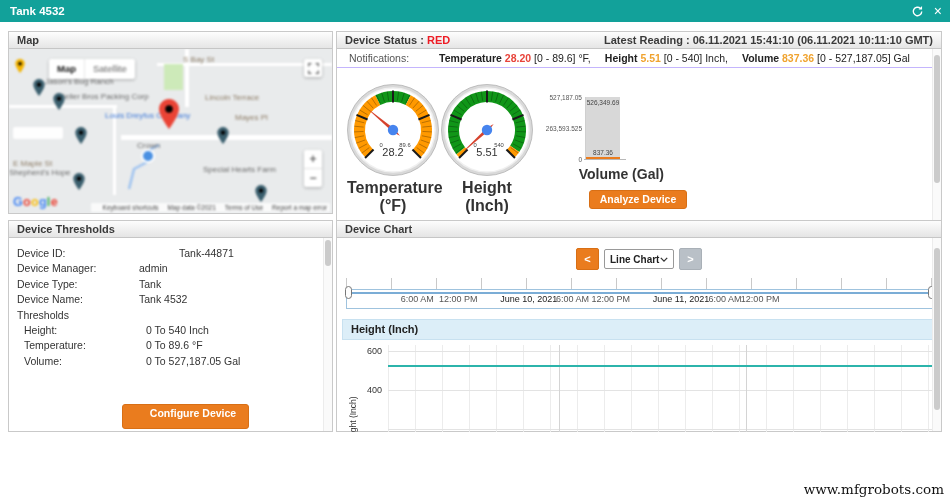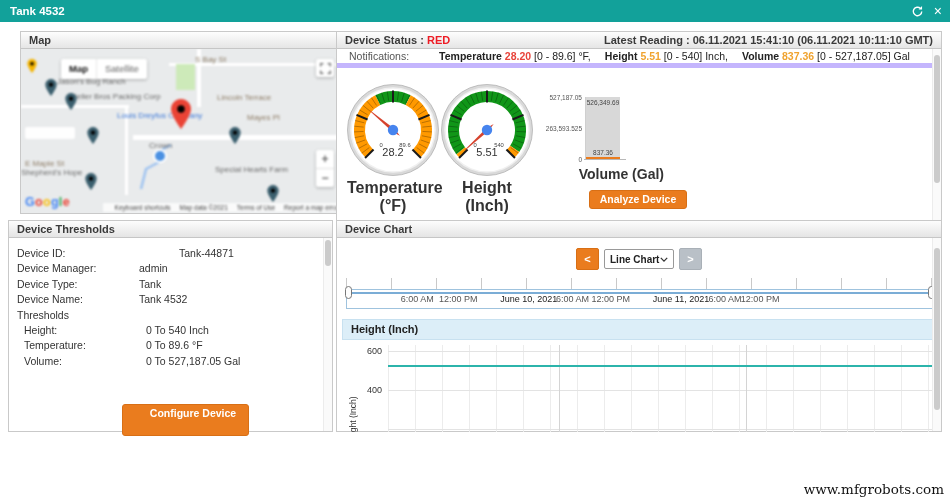--- a/index.html
+++ b/index.html
@@ -8,21 +8,21 @@
 
   
   #topbar{position:absolute;left:0;top:0;width:950px;height:22px;background:#12a19a;}
   #topbar .title{position:absolute;left:10px;top:0;line-height:22px;font-size:11.5px;font-weight:bold;color:#fff;}
   #topbar .tb-icons{position:absolute;right:8px;top:0;height:22px;display:flex;align-items:center;gap:10px;}
   #topbar .tb-icons svg{display:block;}
   #topbar .close{color:#fff;font-size:14px;line-height:22px;cursor:pointer;}
 
   
   .panel{position:absolute;background:#fff;border:1px solid #c9c9c9;box-sizing:border-box;}
-  #map-panel{left:8px;top:31px;width:325px;height:183px;margin-left:12px;}
+  #map-panel{left:8px;top:31px;width:325px;height:183px;}
   #status-panel{left:336px;top:31px;width:606px;height:215px;}
   #info-panel{left:8px;top:220px;width:325px;height:212px;}
   #charts-panel{left:336px;top:220px;width:606px;height:212px;}
   .panel-header{height:17px;background:linear-gradient(#fdfdfd,#e5e5e5);border-bottom:1px solid #c6c6c6;
     font-weight:bold;font-size:11px;color:#3a3a3a;padding:0 8px;line-height:16px;box-sizing:border-box;
     display:flex;justify-content:space-between;}
   .red{color:#ee1c25;}
 
   
   .vscroll{position:absolute;right:0;top:17px;bottom:0;width:8px;background:#fafafa;border-left:1px solid #ececec;}
@@ -48,21 +48,21 @@
     box-shadow:0 1px 3px rgba(0,0,0,.3);font-size:12px;font-weight:bold;color:#666;text-align:center;}
   #zoomctl .zi{height:18px;line-height:18px;}
   #zoomctl .zdiv{height:1px;background:#e0e0e0;}
   #glogo{position:absolute;left:4px;bottom:4px;font-size:12.5px;font-weight:bold;letter-spacing:.3px;}
   #map-attrib{position:absolute;right:2px;bottom:1px;font-size:6.5px;color:#444;background:rgba(255,255,255,.75);
     padding:1px 3px;white-space:nowrap;}
   #map-attrib span{margin-left:9px;}
   .white-pill{position:absolute;left:4px;top:78px;width:50px;height:12px;background:rgba(255,255,255,.92);border-radius:2px;}
 
   
-  #notif-row{position:absolute;left:0;right:8px;top:17px;height:19px;border-bottom:5px solid #c4b5fd;
+  #notif-row{position:absolute;left:0;right:8px;top:17px;height:19px;border-bottom:1px solid #c4b5fd;
     display:flex;align-items:center;padding-left:12px;font-size:10.5px;box-sizing:border-box;}
   #notif-label{color:#555;margin-right:30px;}
   .notif{margin-right:14px;white-space:nowrap;color:#222;}
   .notif b{font-weight:bold;color:#222;}
   .notif .nv{font-weight:bold;}
   .gauge-wrap{position:absolute;width:92px;height:92px;}
   .gauge-label{position:absolute;width:92px;text-align:center;font-size:16px;font-weight:bold;color:#333;}
   #gauge-temp{left:10px;top:52px;} #gauge-temp-label{left:10px;top:147px;}
   #gauge-height{left:104px;top:52px;} #gauge-height-label{left:104px;top:147px;}
   
@@ -80,21 +80,21 @@
   #analyze-btn{left:252px;top:158px;width:98px;height:19px;line-height:17px;}
 
   
   #info-rows{position:absolute;left:0;top:26px;right:10px;font-size:10.5px;}
   .info-row{position:relative;height:15.4px;}
   .info-row .lbl{position:absolute;left:8px;color:#333;}
   .info-row.ind .lbl{left:15px;}
   .info-row .val{position:absolute;left:130px;color:#333;}
   .info-row.ind .val{left:137px;}
   .info-row.far .val{left:170px;}
-  #configure-btn{left:113px;top:183px;width:127px;height:32px;line-height:17px;padding-left:15px;}
+  #configure-btn{left:113px;top:183px;width:127px;height:25px;line-height:17px;padding-left:15px;}
 
   
   #chart-controls{position:absolute;left:0;top:26px;width:100%;height:24px;display:flex;align-items:center;
     justify-content:center;gap:5px;}
   .nav-btn{width:23px;height:22px;border-radius:2px;color:#fff;font-weight:bold;font-size:11px;text-align:center;
     line-height:21px;cursor:pointer;box-sizing:border-box;}
   .nav-btn.prev{background:#ea7c1e;border:1px solid #d86f15;}
   .nav-btn.next{background:#b9c0c7;border:1px solid #a9b0b7;}
   #chart-select{width:70px;height:20px;border:1px solid #999;border-radius:2px;background:#fff;font-size:10px;
     font-weight:bold;color:#222;display:flex;align-items:center;justify-content:space-between;padding:0 5px;

